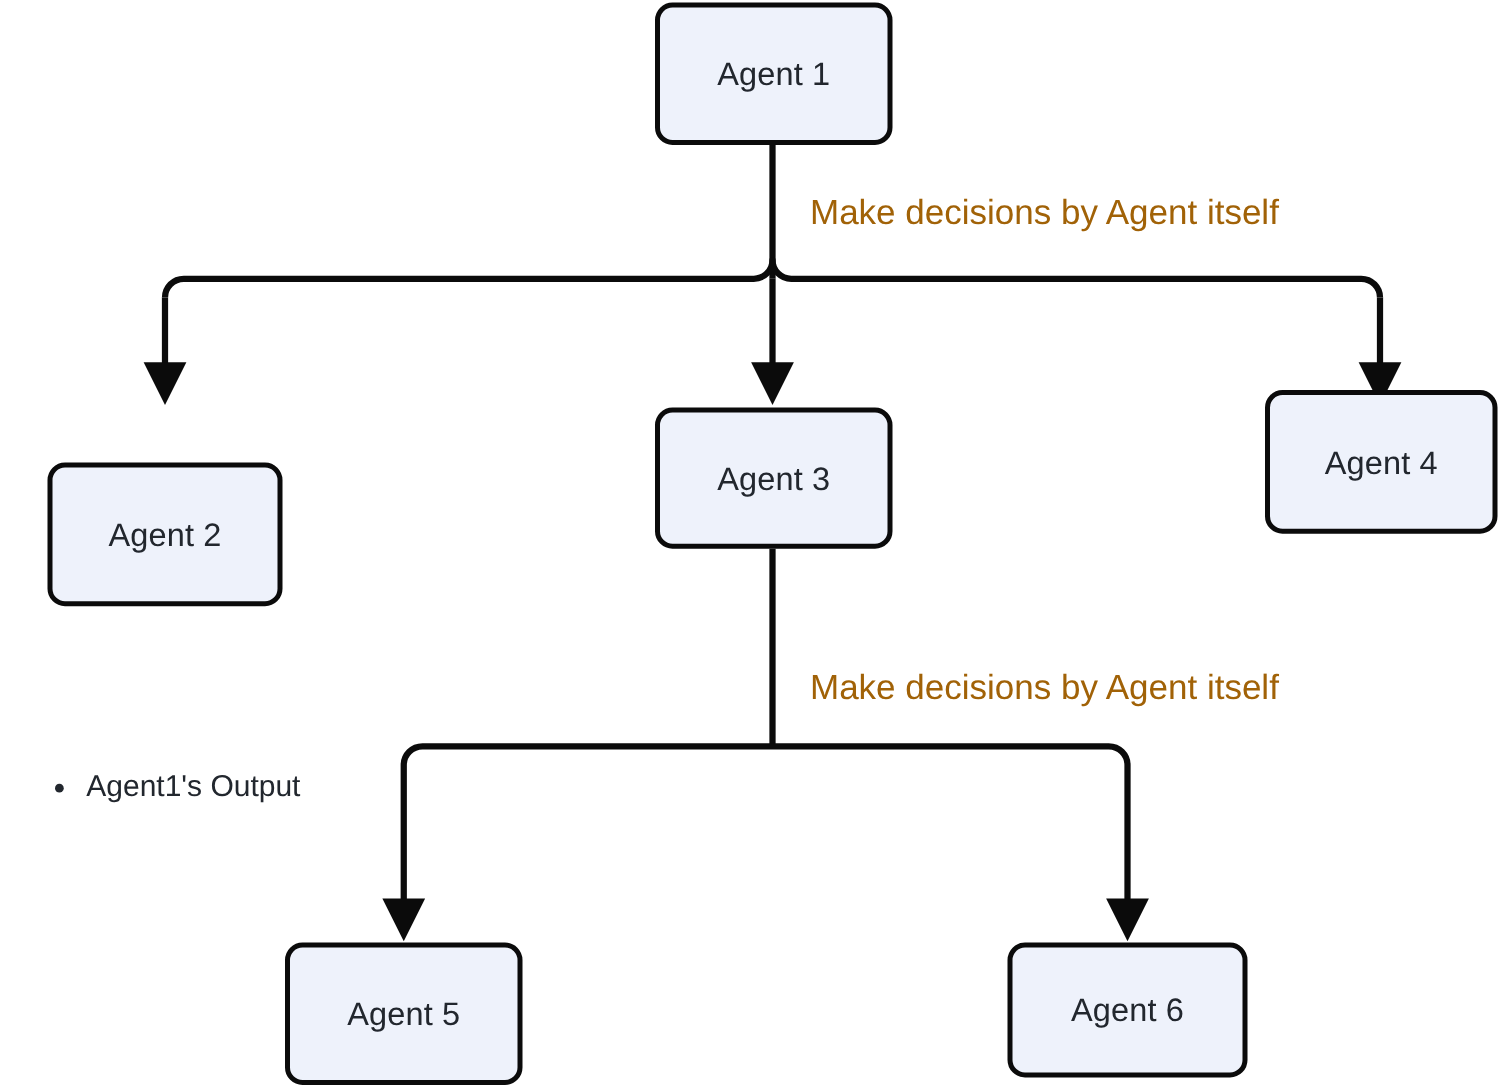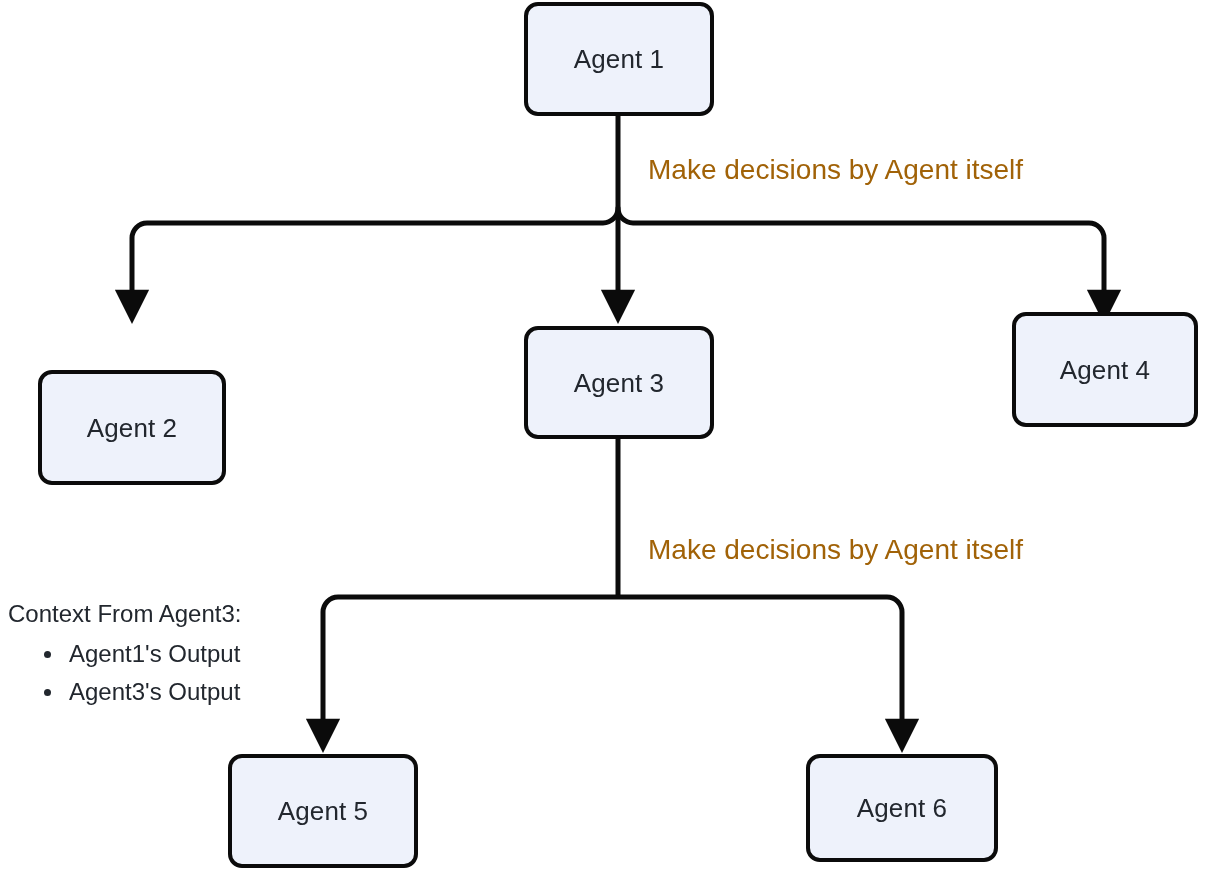--- a/index.html
+++ b/index.html
@@ -148,20 +148,18 @@
 
   <div class="node" style="left:806px; top:754px; width:192px; height:108px;">
     <span class="node-label">Agent 6</span>
   </div>
 
   <div class="edge-label" style="left:648px; top:156px;">Make decisions by Agent itself</div>
 
   <div class="edge-label" style="left:648px; top:536px;">Make decisions by Agent itself</div>
 
   <div class="context-block" style="left:8px; top:602px;">
-    <span class="context-title">Context From Agent3:</span>
     <ul class="context-list">
       <li>Agent1's Output</li>
-      <li>Agent3's Output</li>
     </ul>
   </div>
 
 </div>
 
 </body></html>

